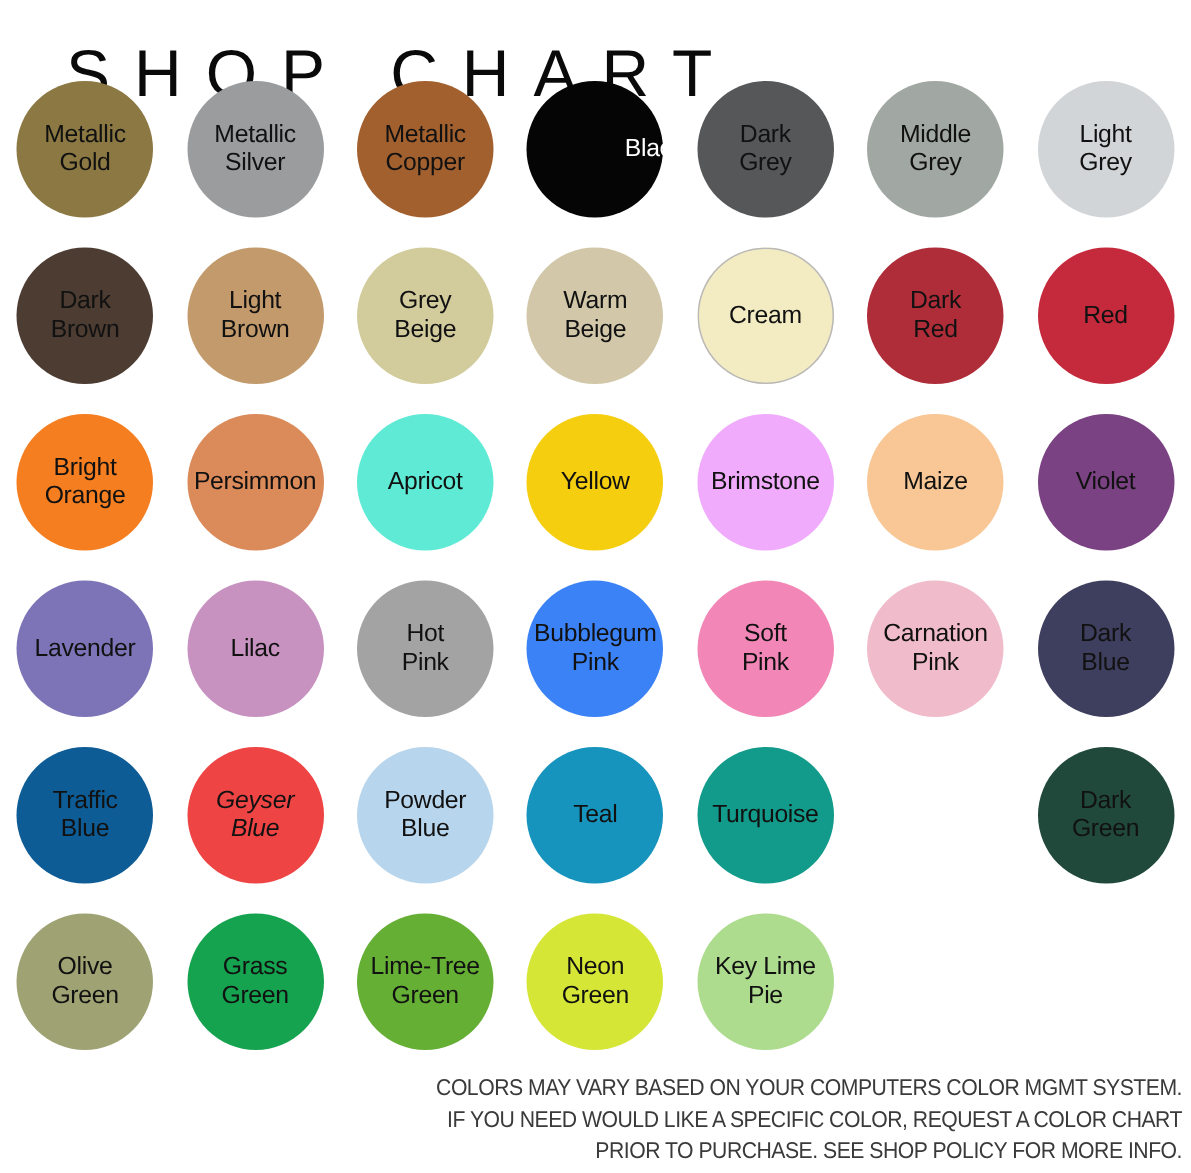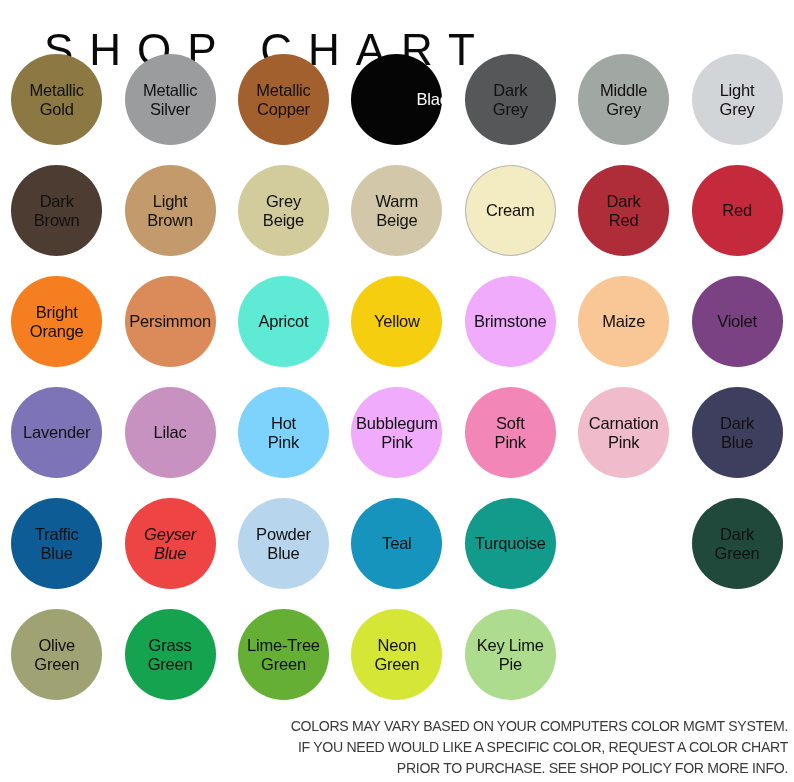--- a/index.html
+++ b/index.html
@@ -227,27 +227,27 @@
       <div class="swatch-circle" title="#7D74B8" style="background: rgb(125, 116, 184);">
         <span class="swatch-label">Lavender</span>
       </div>
     </div>
     <div class="swatch-cell">
       <div class="swatch-circle" title="#C792C0" style="background: rgb(199, 146, 192);">
         <span class="swatch-label">Lilac</span>
       </div>
     </div>
     <div class="swatch-cell">
-      <div class="swatch-circle" title="#DF2A72" style="background: #7dd3fc;">
+      <div class="swatch-circle" title="#DF2A72" style="background: #a3a3a3;">
         <span class="swatch-label">Hot
 Pink</span>
       </div>
     </div>
     <div class="swatch-cell">
-      <div class="swatch-circle" title="#E274B4" style="background: #f0abfc;">
+      <div class="swatch-circle" title="#E274B4" style="background: #3b82f6;">
         <span class="swatch-label">Bubblegum
 Pink</span>
       </div>
     </div>
     <div class="swatch-cell">
       <div class="swatch-circle" title="#F287B7" style="background: rgb(242, 135, 183);">
         <span class="swatch-label">Soft
 Pink</span>
       </div>
     </div>

